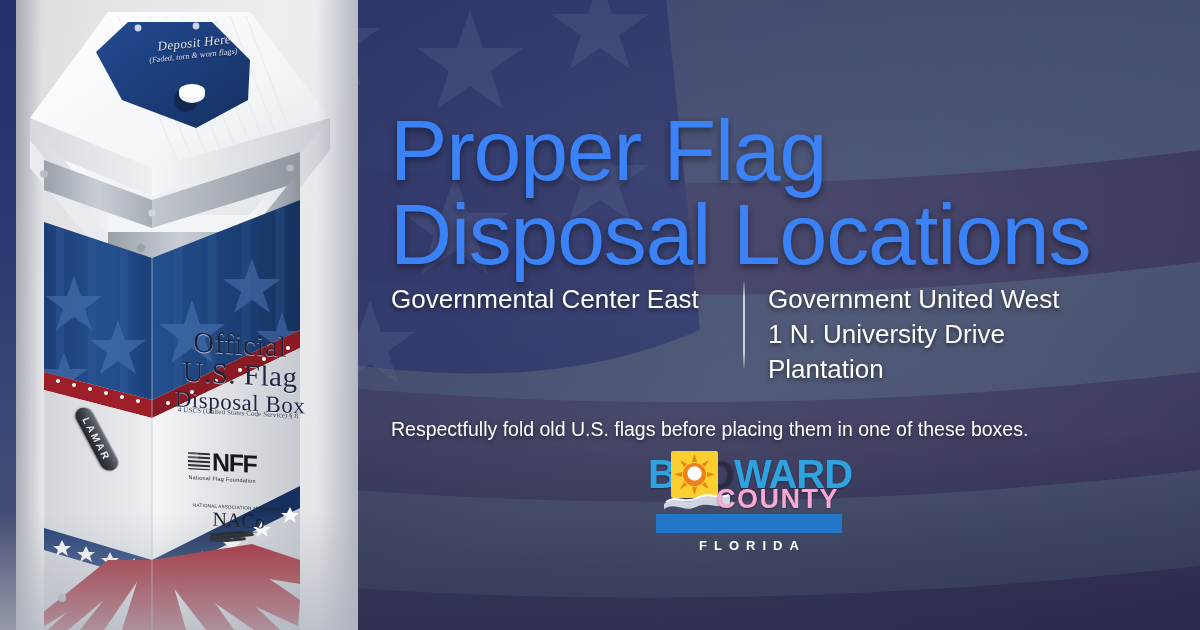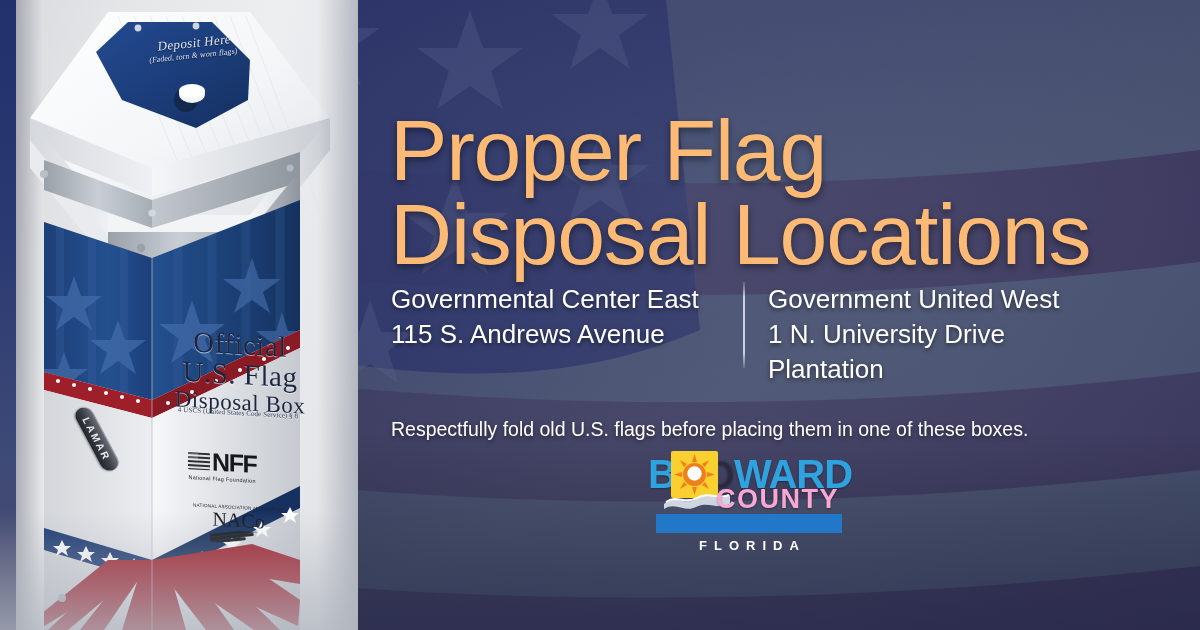--- a/index.html
+++ b/index.html
@@ -88,21 +88,21 @@
     text-shadow:0 1px 1px rgba(0,0,0,.5);pointer-events:none;
   }
   .deposit .d1{font-size:13px;letter-spacing:.4px;line-height:1.1;}
   .deposit .d2{font-size:8px;letter-spacing:.1px;margin-top:1px;}
 
   
   .content{position:absolute;left:358px;top:0;width:842px;height:630px;}
 
   .title{
     position:absolute;left:32px;top:50px;width:800px;
-    color:#fdba74;font-size:86px;line-height:.98;font-weight:400;
+    color:#3b82f6;font-size:86px;line-height:.98;font-weight:400;
     letter-spacing:-1.2px;
     text-shadow:0 3px 7px rgba(0,0,0,.45);
   }
   .title .l2{display:block;}
 
   .addresses{
     position:absolute;left:33px;top:282px;width:720px;
     display:flex;align-items:flex-start;
   }
   .addr{
@@ -448,21 +448,20 @@
   <div class="content">
 
     <h1 class="title">
       <span>Proper Flag</span>
       <span class="l2">Disposal Locations</span>
     </h1>
 
     <div class="addresses">
       <div class="addr left">
         <div>Governmental Center East</div>
-        <div>115 S. Andrews Avenue</div>
       </div>
       <div class="vrule"></div>
       <div class="addr">
         <div>Government United West</div>
         <div>1 N. University Drive</div>
         <div>Plantation</div>
       </div>
     </div>
 
     <div class="note">Respectfully fold old U.S. flags before placing them in one of these boxes.</div>

